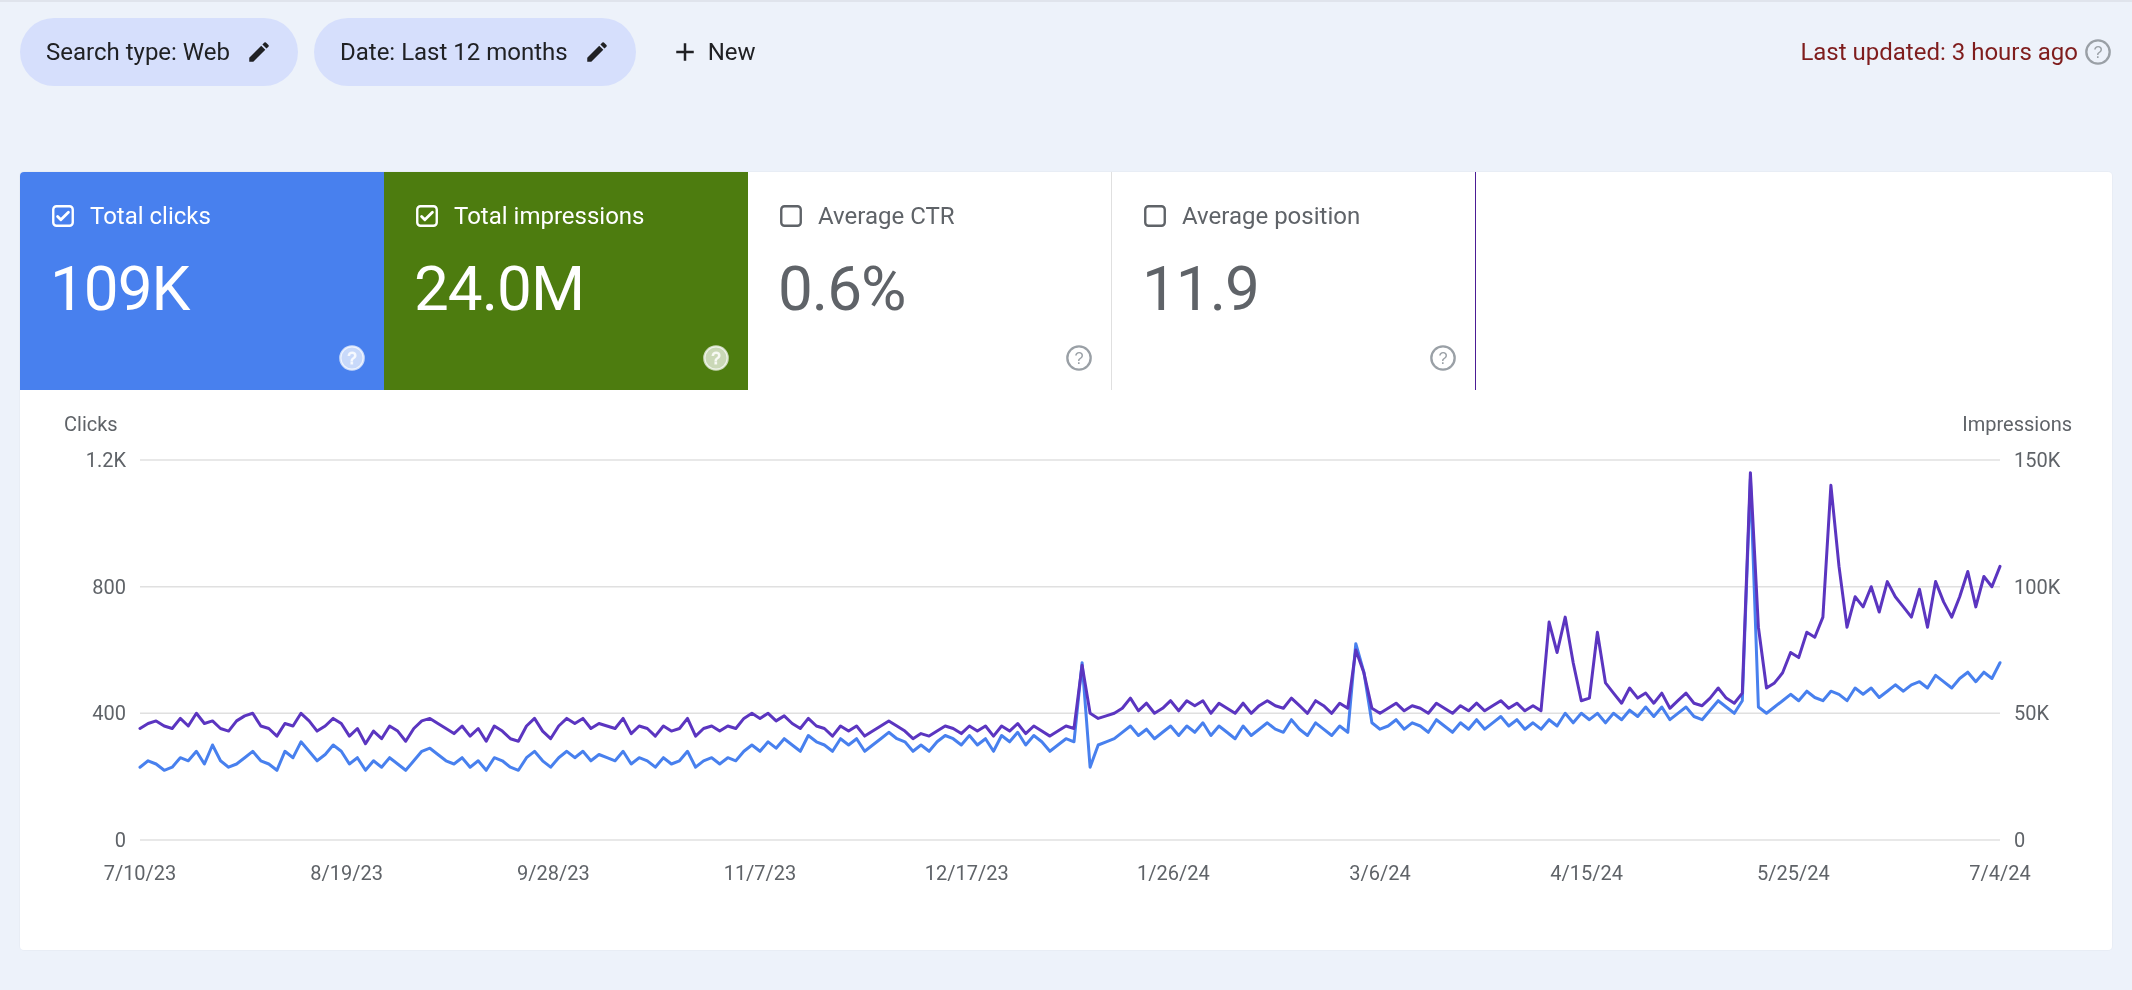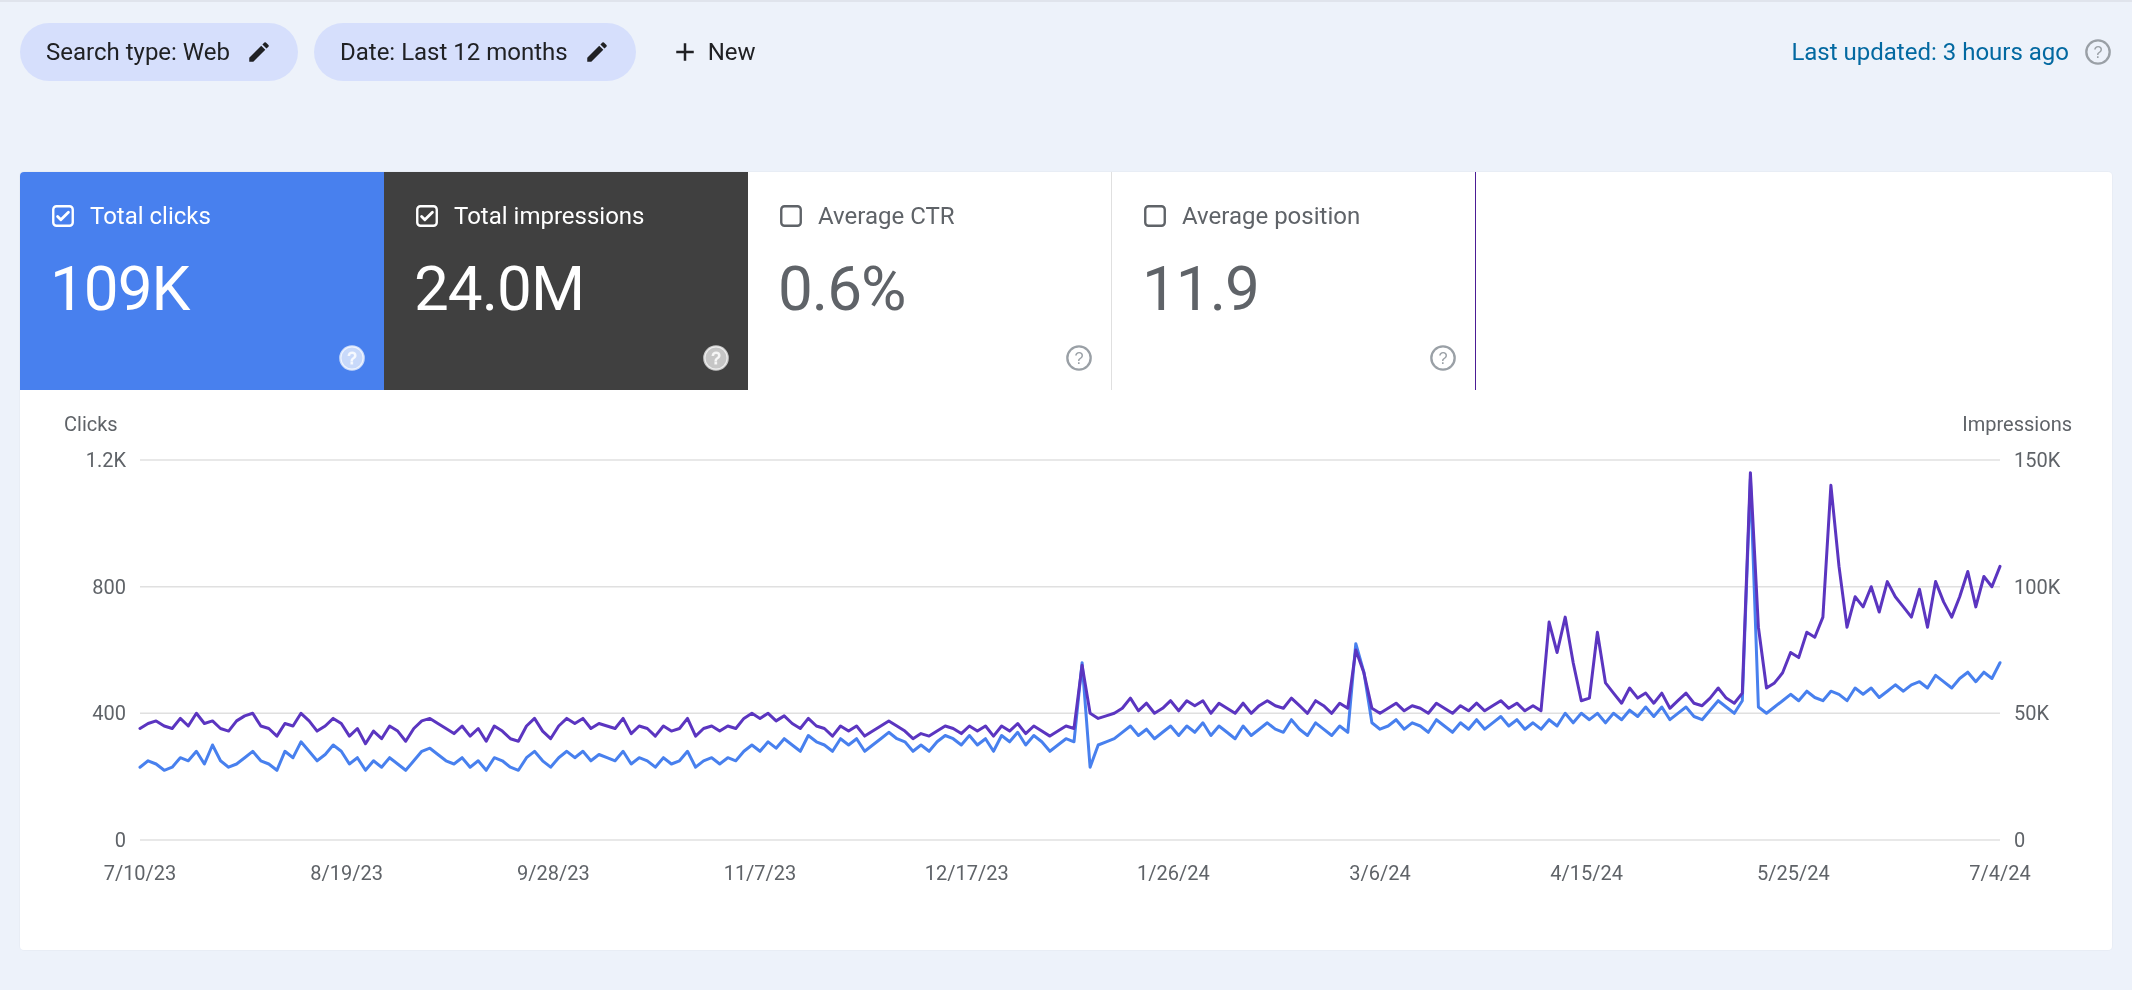--- a/index.html
+++ b/index.html
@@ -27,44 +27,44 @@
     align-items: center;
     height: 100px;
     gap: 16px;
   }
   .chip {
     display: flex;
     align-items: center;
     background: #d6dffc;
     border-radius: 999px;
     padding: 0 26px;
-    height: 58px;
+    height: 68px;
     font-size: 24px;
     color: #202124;
     cursor: pointer;
     gap: 16px;
   }
   .chip .pencil-icon { display:flex; align-items:center; }
   .plus-new {
     display: flex;
     align-items: center;
     gap: 8px;
     margin-left: 18px;
     font-size: 24px;
     color: #202124;
     cursor: pointer;
   }
   .plus-icon svg { display:block; }
   .last-updated {
     margin-left: auto;
     display: flex;
     align-items: center;
-    gap: 15px;
+    gap: 6px;
     font-size: 24px;
-    color: #0369a1;
+    color: #7f1d1d;
   }
   .help-circle { display:flex; }
   
   .card {
     background: #fff;
     border-radius: 4px;
     margin-top: 70px;
     overflow: hidden;
     box-shadow: 0 0 0 1px rgba(0,0,0,0.02);
   }
@@ -73,21 +73,21 @@
     height: 218px;
   }
   .metric {
     width: 364px;
     padding: 30px 22px 0 30px;
     position: relative;
     border-right: 1px solid #e0e0e0;
     cursor: pointer;
   }
   .metric.active-blue { background:#4880ee; color:#fff; border-right:none; }
-  .metric.active-purple { background:#404040; color:#fff; border-right:none; }
+  .metric.active-purple { background:#4d7c0f; color:#fff; border-right:none; }
   .metric-header {
     display:flex; align-items:center; gap:14px; font-size:24px;
   }
   .metric.active-blue .metric-header,
   .metric.active-purple .metric-header { color:#fff; }
   .metric .metric-header .cb { display:flex; }
   .metric:not(.active-blue):not(.active-purple) .metric-header { color:#5f6368; }
   .metric-value {
     font-size: 62px;
     margin-top: 22px;

